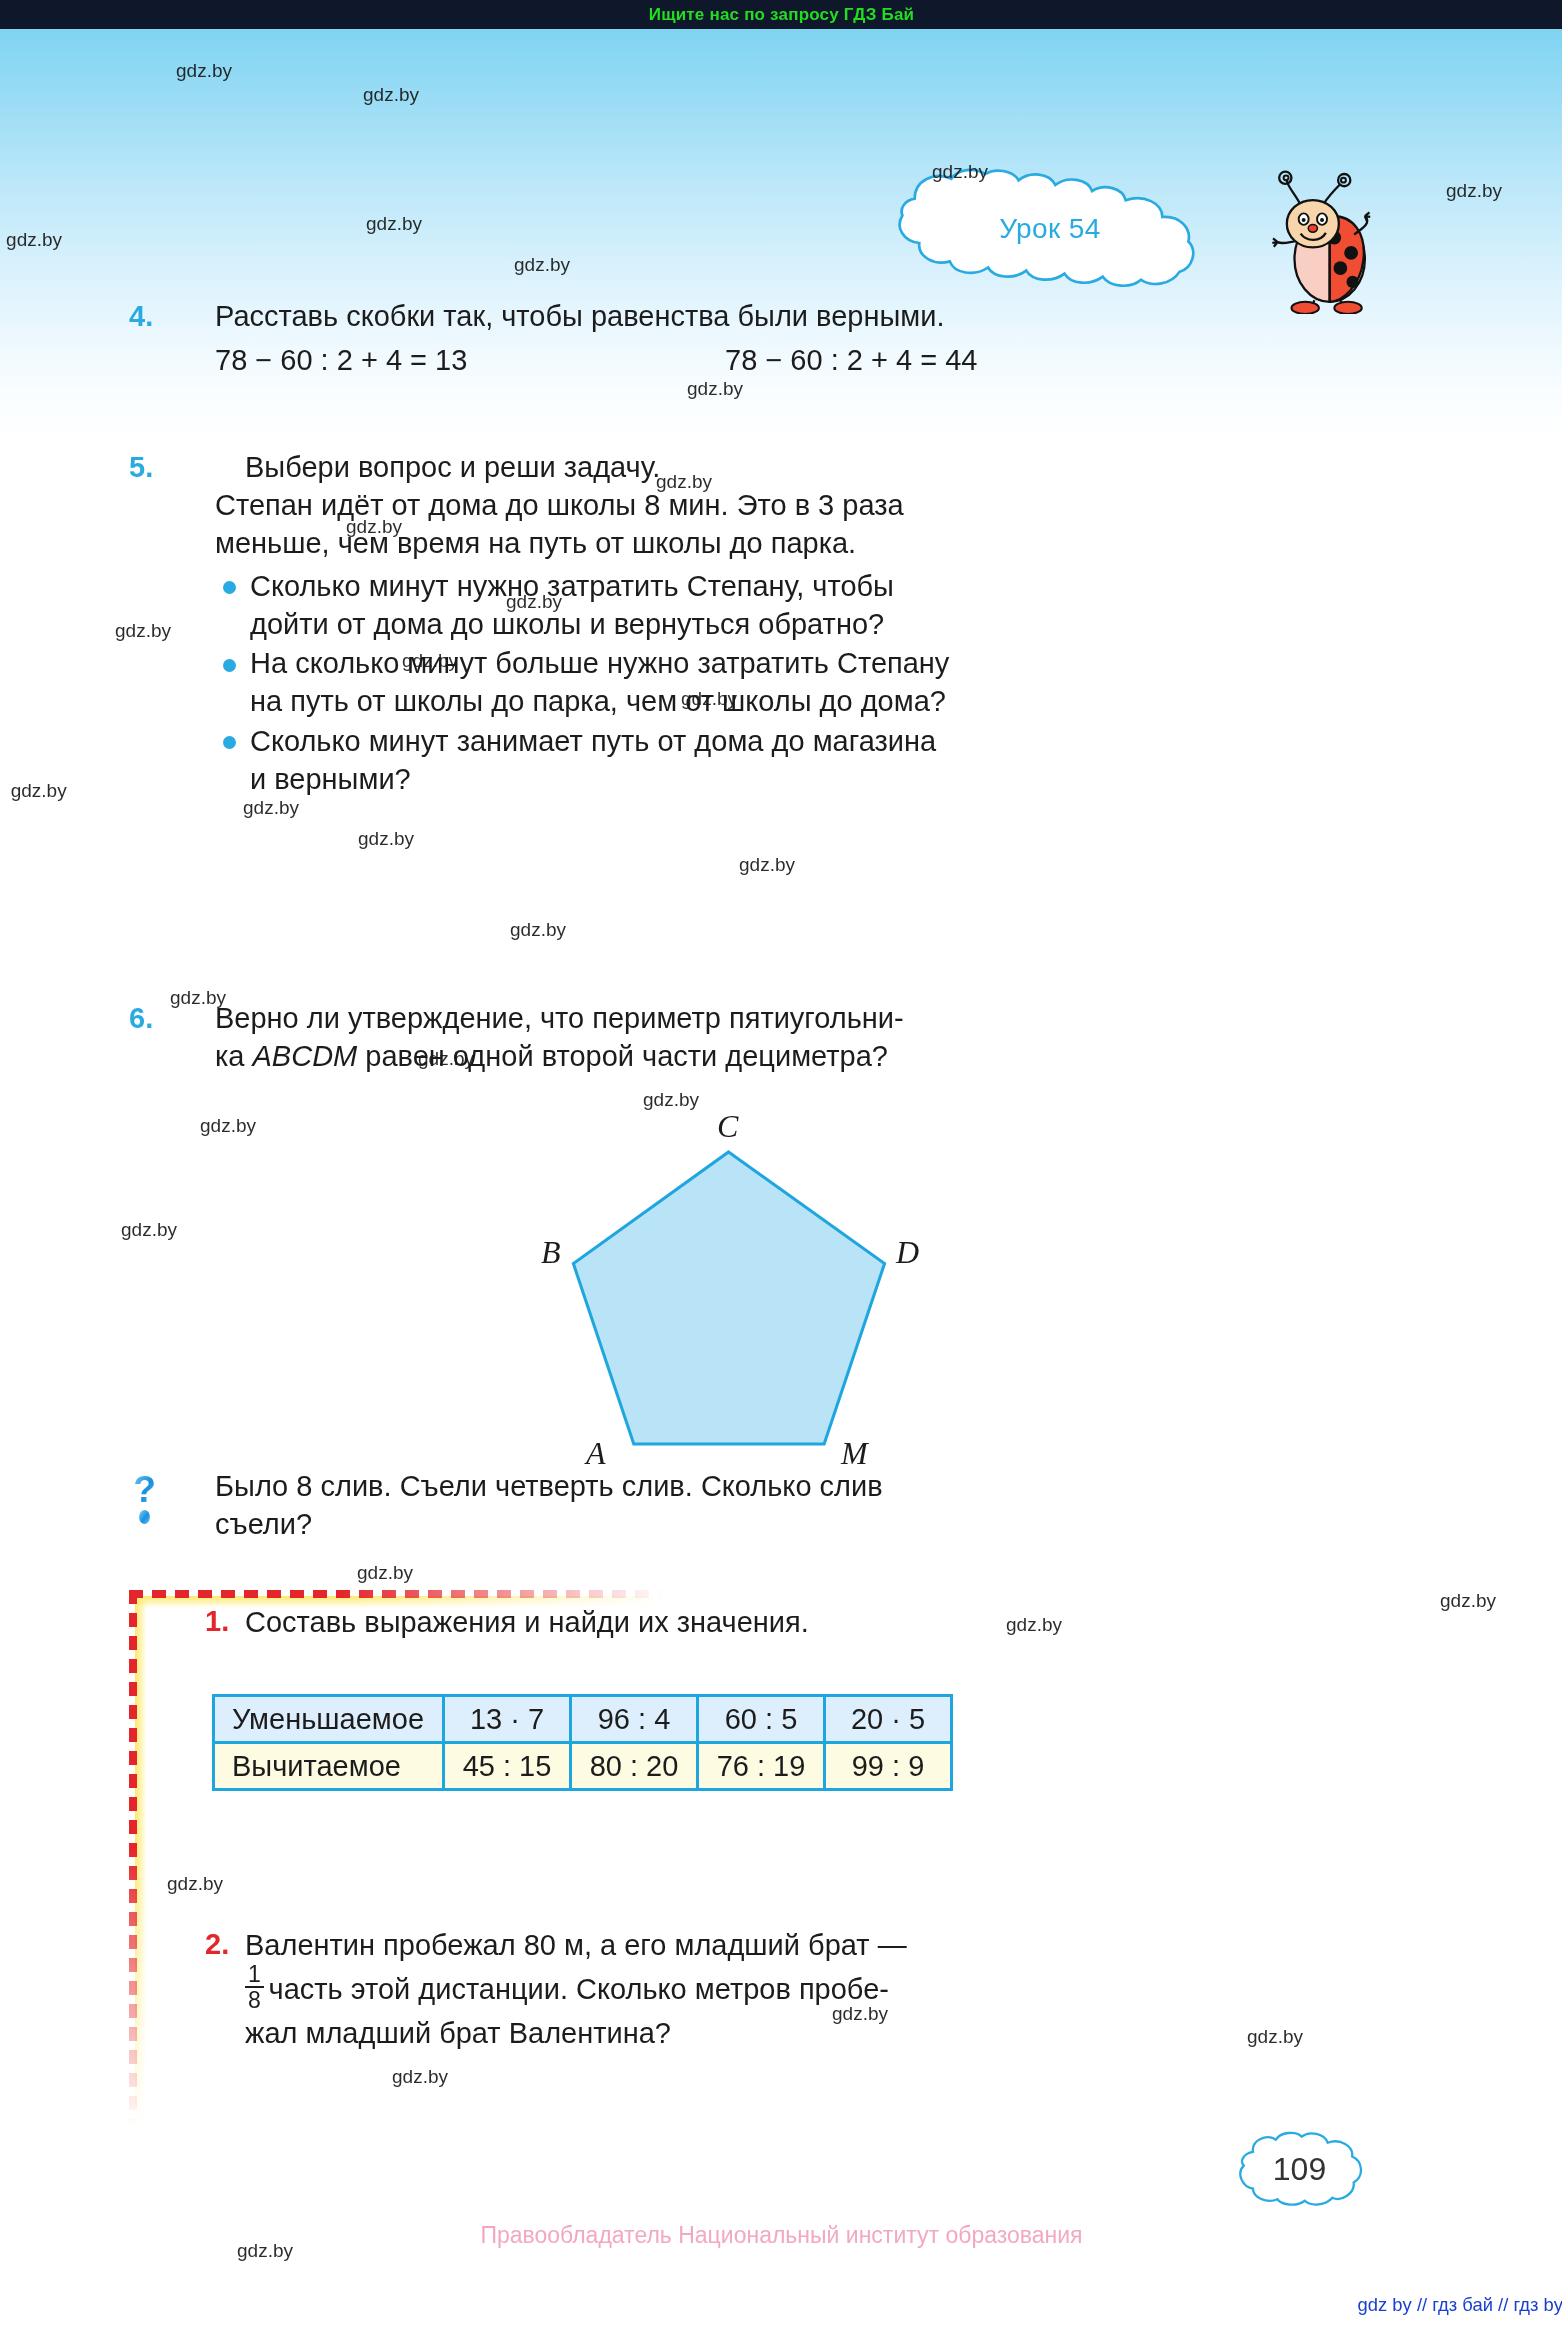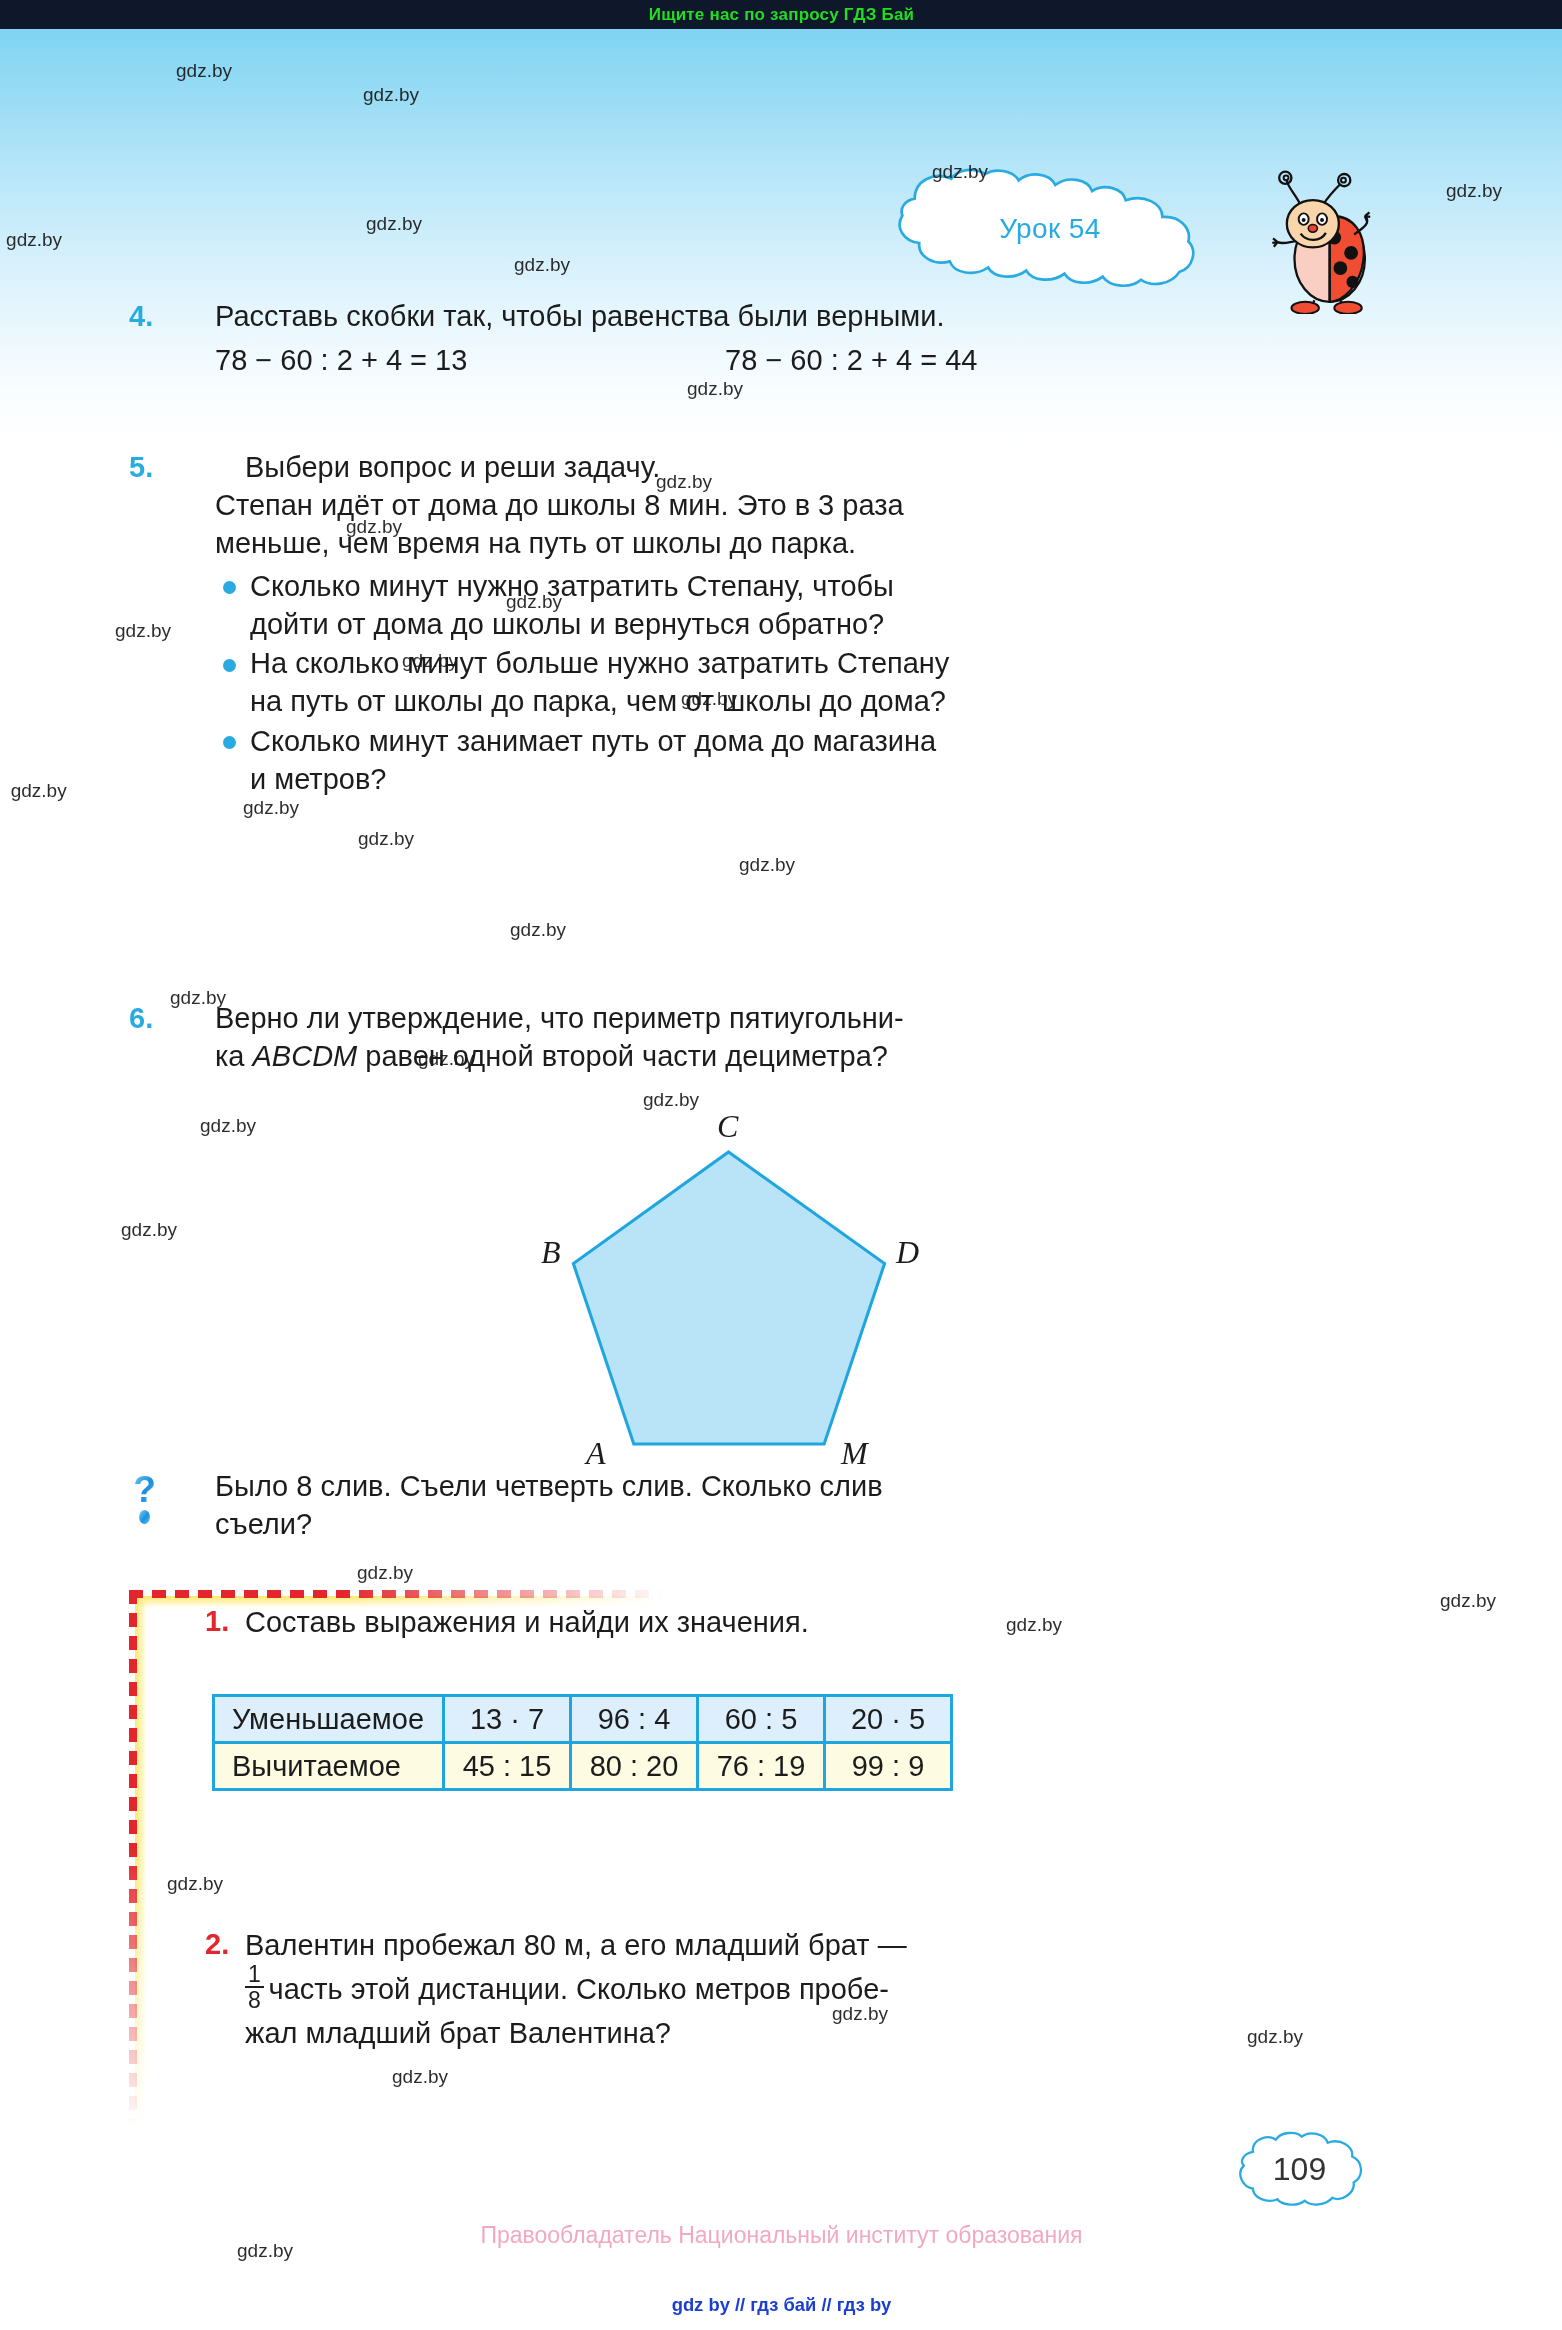--- a/index.html
+++ b/index.html
@@ -248,23 +248,23 @@
     color: #f2a9c0;
     z-index: 28;
     font-family: "Liberation Sans", sans-serif;
   }
 
   
   .footer {
     position: absolute;
     left: 0; top: 2294px;
     width: 1563px;
-    text-align: center;
+    text-align: right;
     font-size: 18.4px;
-    font-weight: bold;
+    font-weight: normal;
     color: #1a3fd0;
     z-index: 60;
     font-family: "Liberation Sans", sans-serif;
   }
 </style>
 </head>
 <body>
 
 <div class="top-banner">
   <span>Ищите нас по запросу ГДЗ Бай</span>
@@ -380,21 +380,21 @@
         <span class="line">дойти от дома до школы и вернуться обратно?</span>
       </div>
       <div class="bullet-item">
         <span class="bullet-dot"></span>
         <span class="line">На сколько минут больше нужно затратить Степану</span>
         <span class="line">на путь от школы до парка, чем от школы до дома?</span>
       </div>
       <div class="bullet-item">
         <span class="bullet-dot"></span>
         <span class="line">Сколько минут занимает путь от дома до магазина</span>
-        <span class="line">и метров?</span>
+        <span class="line">и верными?</span>
       </div>
     </div>
   </div>
 
   <div class="ex" style="left:129px; top:970px; width:1346px;">
     <div class="ex-num" style="left:0; top:3.1px;">6.</div>
     <div class="ex-body" style="margin-left:86px;">
       <span class="line">Верно ли утверждение, что периметр пятиугольни-</span>
       <span class="line"><span>ка </span><i>ABCDM</i><span> равен одной второй части дециметра?</span></span>
     </div>

